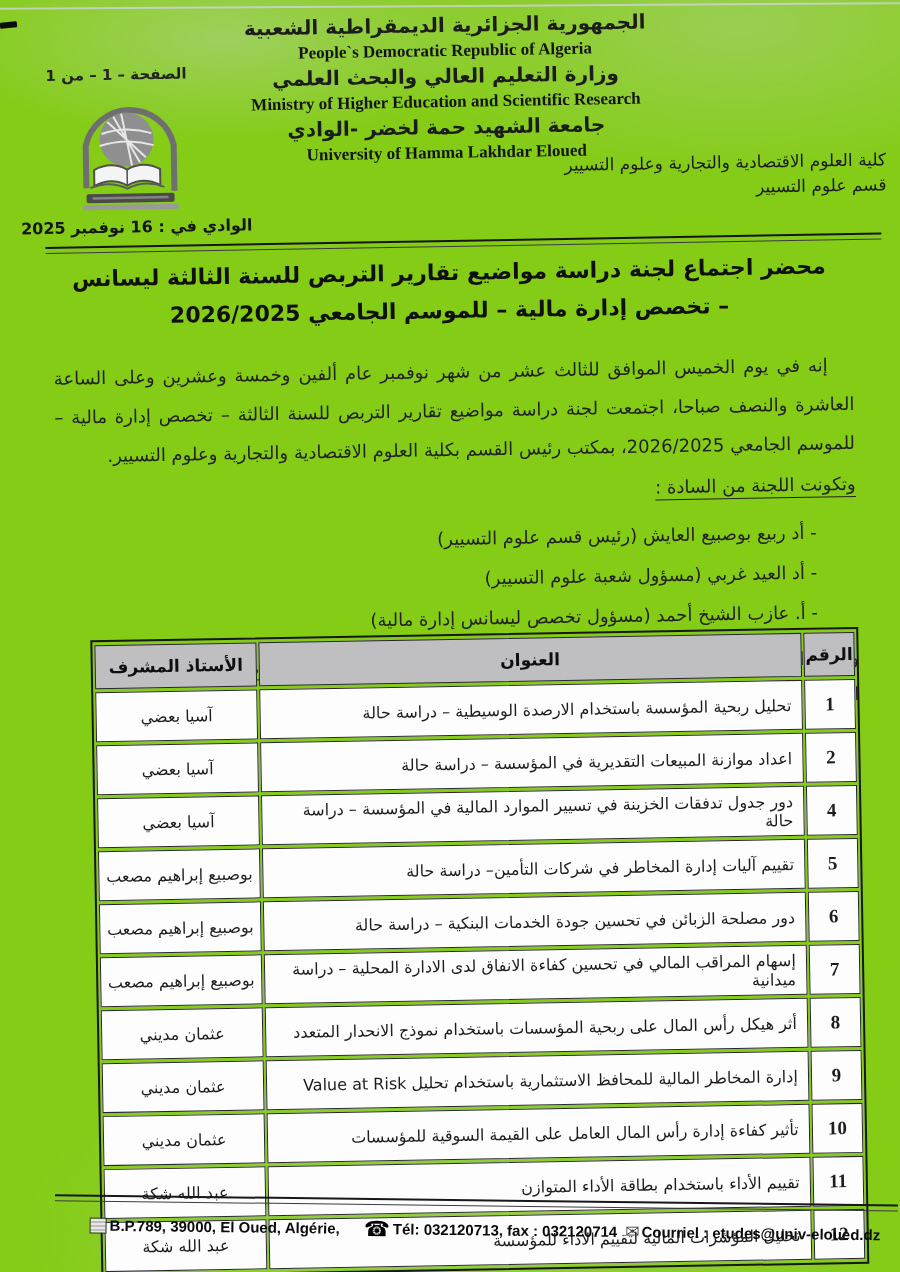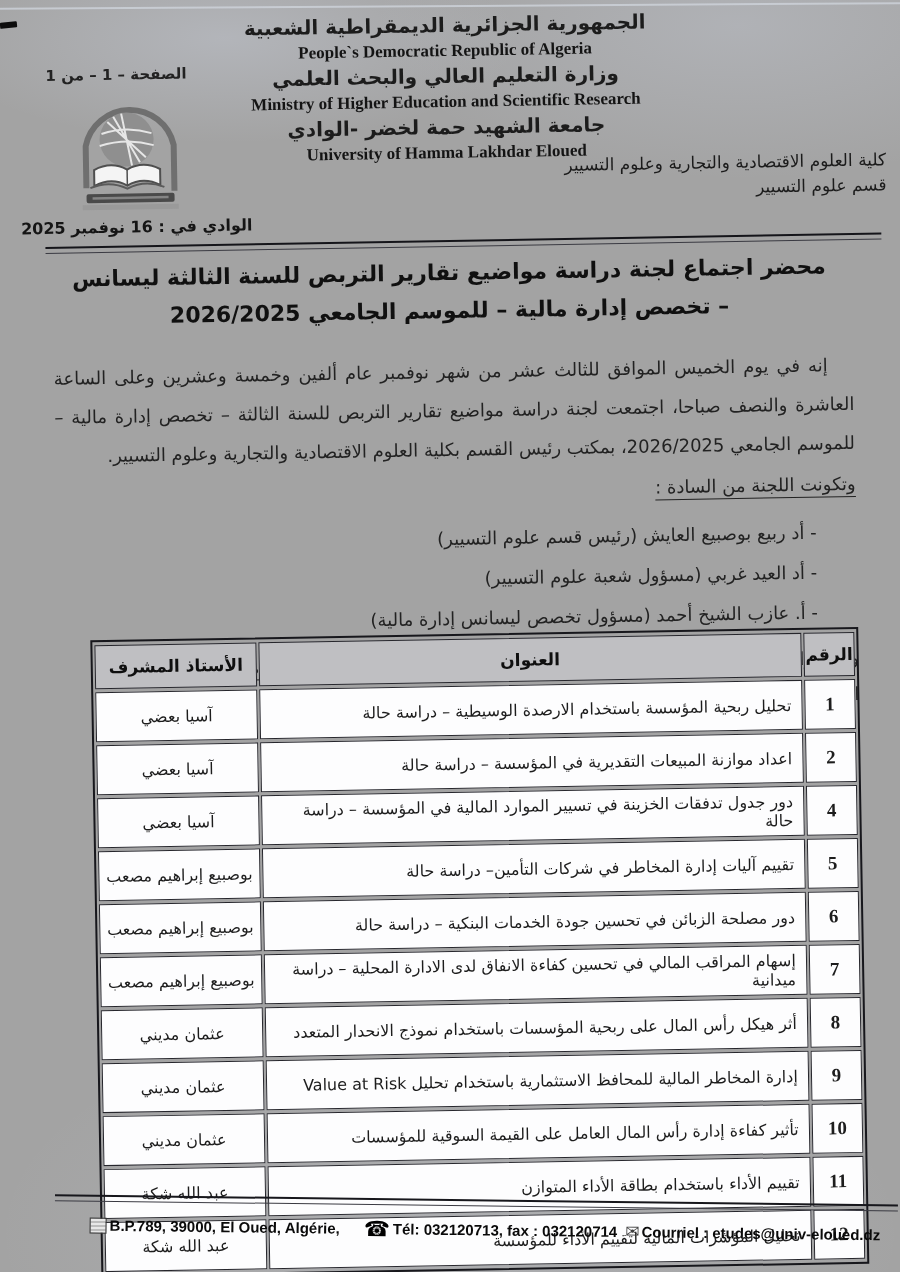--- a/index.html
+++ b/index.html
@@ -1,16 +1,16 @@
 <!DOCTYPE html>
 <html lang="ar"><head>
 <meta charset="utf-8">
 <style>
   html,body{margin:0;padding:0;background:#ffffff;}
-  .page{position:relative;width:900px;height:1272px;background:#a3a3a3;overflow:hidden;
+  .page{position:relative;width:900px;height:1272px;background:#84cc16;overflow:hidden;
         font-family:"DejaVu Sans",sans-serif;color:#1f1f1f;}
   .paper-shade{position:absolute;inset:0;pointer-events:none;background:
      radial-gradient(ellipse 420px 150px at 25% 3%, rgba(208,214,228,.35), transparent 70%),
      radial-gradient(ellipse 520px 220px at 82% 2%, rgba(206,212,226,.30), transparent 70%),
      radial-gradient(ellipse 650px 320px at 50% 97%, rgba(212,218,230,.22), transparent 70%);}
   .edge-top{position:absolute;top:5px;left:-10px;width:925px;height:2px;background:#ced3db;
             transform:rotate(-.35deg);opacity:.8;}
   .mark-dash{position:absolute;top:22px;left:0;width:17px;height:6px;background:#0c0c0c;
              border-radius:1px;transform:rotate(-6deg);}
 

